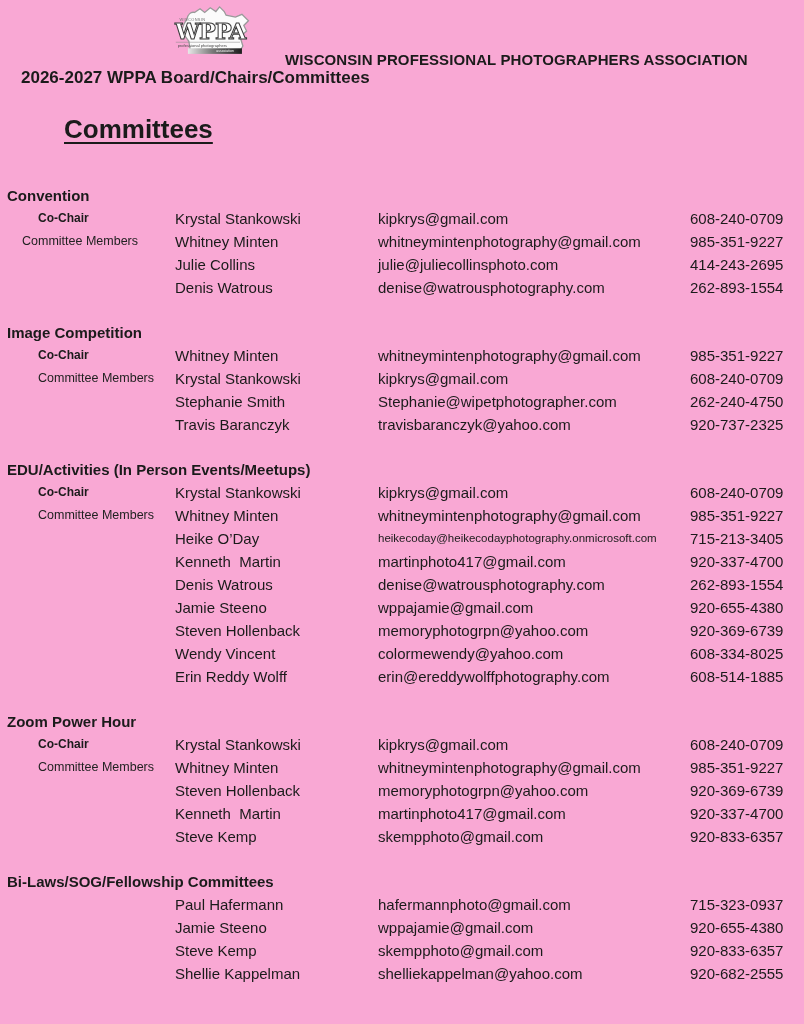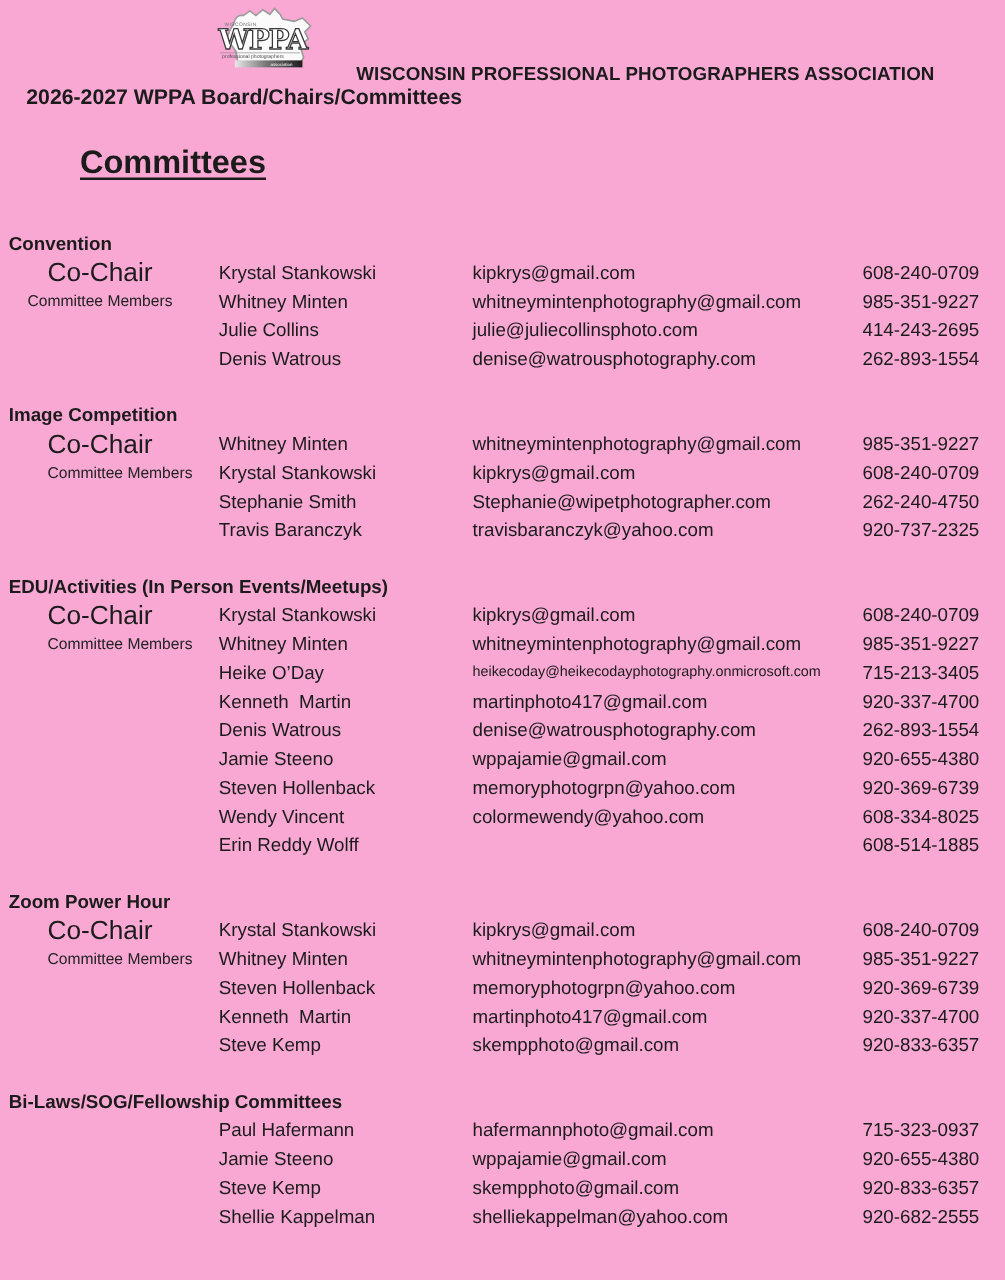--- a/index.html
+++ b/index.html
@@ -35,21 +35,21 @@
 
   .sections { position: absolute; left: 0; top: 184px; right: 0; }
   .section { margin-bottom: 22px; }
   .section-title {
     font-size: 15px; font-weight: bold;
     line-height: 23px; height: 23px;
     padding-left: 7px; white-space: nowrap;
   }
   .row { position: relative; height: 23px; line-height: 23px; font-size: 15px; }
   .cell-role { position: absolute; left: 22px; top: 0; white-space: nowrap; }
-  .cell-role.chair { left: 38px; font-weight: normal; font-size: 21px; }
+  .cell-role.chair { left: 38px; font-weight: bold; font-size: 12px; }
   .cell-role.members { font-size: 12.5px; color: #222; }
   .cell-role.members.indent { left: 38px; }
   .cell-name { position: absolute; left: 175px; top: 0; white-space: pre; }
   .cell-email { position: absolute; left: 378px; top: 0; white-space: nowrap; }
   .cell-email.small { font-size: 11.5px; text-align: right; }
   .cell-phone { position: absolute; left: 690px; top: 0; white-space: nowrap; }
 </style>
 </head>
 <body>
 
@@ -177,20 +177,21 @@
         </div>
         <div class="row">
           <div class="cell-role"></div>
           <div class="cell-name">Wendy Vincent</div>
           <div class="cell-email">colormewendy@yahoo.com</div>
           <div class="cell-phone">608-334-8025</div>
         </div>
         <div class="row">
           <div class="cell-role"></div>
           <div class="cell-name">Erin Reddy Wolff</div>
+          <div class="cell-email">erin@ereddywolffphotography.com</div>
           <div class="cell-phone">608-514-1885</div>
         </div>
       </div>
       <div class="section">
         <div class="section-title">Zoom Power Hour</div>
         <div class="row">
           <div class="cell-role chair">Co-Chair</div>
           <div class="cell-name">Krystal Stankowski</div>
           <div class="cell-email">kipkrys@gmail.com</div>
           <div class="cell-phone">608-240-0709</div>

